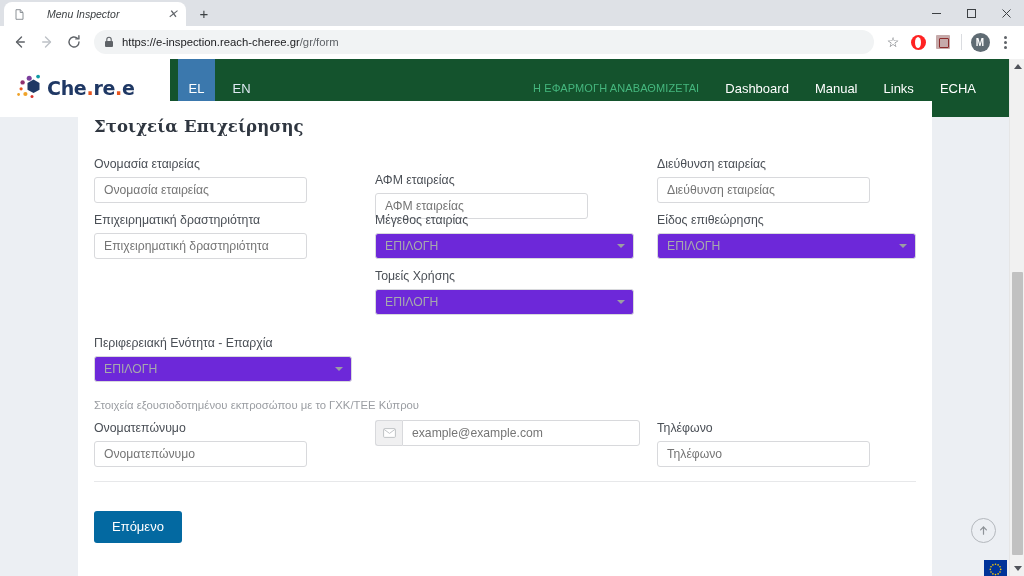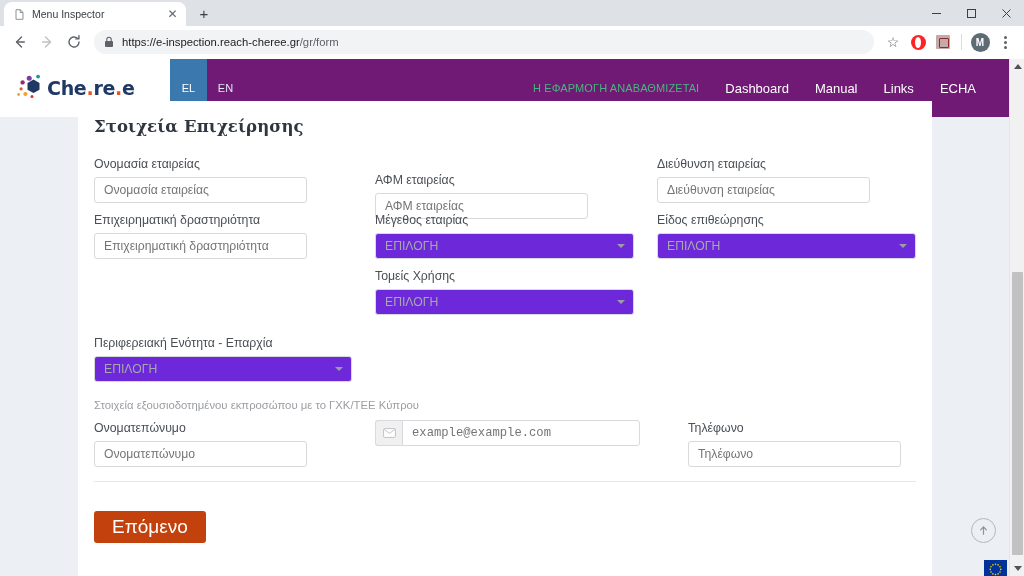--- a/index.html
+++ b/index.html
@@ -25,22 +25,23 @@
   }
   .tab {
     height: 24px;
     width: 182px;
     background: #ffffff;
     border-radius: 8px 8px 0 0;
     display: flex;
     align-items: center;
     padding: 0 7px 0 10px;
     margin-left: 4px;
-    gap: 7px;
+    gap: 22px;
     position: relative;
+    font-style: italic;
   }
   .tab-favicon {
     width: 11px; height: 11px;
     flex: 0 0 11px;
     position: relative;
   }
   .tab-favicon svg { display: block; }
   .tab-title {
     font-size: 10.5px;
     color: #3c4043;
@@ -163,21 +164,21 @@
   .viewport {
     flex: 1;
     position: relative;
     background: #eceff3;
     overflow: hidden;
   }
 
   
   .appbar {
     height: 58px;
-    background: #701a75;
+    background: #14532d;
     display: flex;
     align-items: stretch;
     width: 1009px;
   }
   .brandzone {
     width: 170px;
     background: #ffffff;
     display: flex;
     align-items: center;
     padding-left: 16px;
@@ -192,21 +193,22 @@
     letter-spacing: -0.3px;
     font-family: "DejaVu Sans", sans-serif;
   }
   .logo-text .nv { color: #1f3864; }
   .logo-text .or { color: #e8551e; }
   .langs { display: flex; align-items: stretch; flex: 0 0 auto; }
   .lang {
     width: 37px;
     display: flex; align-items: center; justify-content: center;
     color: #dfe9f3;
-    font-size: 11px;
+    font-size: 13px;
+    margin-left: 8px;
   }
   .lang.active { background: #3b78ad; color: #ffffff; }
   .navright {
     flex: 1;
     display: flex;
     align-items: center;
     justify-content: flex-end;
     gap: 26px;
     padding-right: 33px;
   }
@@ -277,38 +279,38 @@
     width: 27px;
     height: 26px;
     border: 1px solid #d8d9dc;
     border-right: none;
     border-radius: 3px 0 0 3px;
     background: #f0f0f1;
     display: flex; align-items: center; justify-content: center;
     flex: 0 0 27px;
   }
   .ig-addon svg { display: block; }
-  .input-group .ctrl { border-radius: 0 3px 3px 0; font-family: Liberation Mono, monospace; }
+  .input-group .ctrl { border-radius: 0 3px 3px 0; }
 
   .helper {
     font-size: 11.3px;
     color: #9a9da2;
     white-space: nowrap;
   }
   .divider {
     border-top: 1px solid #e7e8ea;
     margin: 0;
   }
   .btn-primary {
     display: inline-block;
-    background: #c2410c;
+    background: #0369a1;
     color: #ffffff;
     border: none;
     border-radius: 3px;
-    font-size: 19px;
+    font-size: 13px;
     padding: 9px 18px;
     font-family: "Liberation Sans", sans-serif;
     line-height: 14px;
   }
 
   
   .to-top {
     position: absolute;
     right: 28px; bottom: 33px;
     width: 25px; height: 25px;
@@ -541,21 +543,21 @@
             <div class="input-group">
               <span class="ig-addon">
                 <svg width="13" height="10" viewBox="0 0 13 10">
                   <rect x="0.6" y="0.6" width="11.8" height="8.8" rx="1" fill="#ffffff" stroke="#b9bcc0" stroke-width="0.9"></rect>
                   <path d="M1.1 1.4l5.4 4 5.4-4" fill="none" stroke="#b9bcc0" stroke-width="0.9"></path>
                 </svg>
               </span>
               <input class="ctrl" value="" placeholder="example@example.com" style="">
             </div>
           </div>
-          <div class="field" style="left:594px; top:264px; width:213px;">
+          <div class="field" style="left:563px; top:264px; width:213px;">
             <div class="flabel">Τηλέφωνο</div>
             <input class="ctrl" value="" placeholder="Τηλέφωνο" style="">
           </div>
 
           <div class="divider" style="position:absolute; left:0; top:325px; width:822px;"></div>
           <button class="btn-primary" style="position:absolute; left:0px; top:355px;">Επόμενο</button>
 
         </div>
       </div>
     </div>

